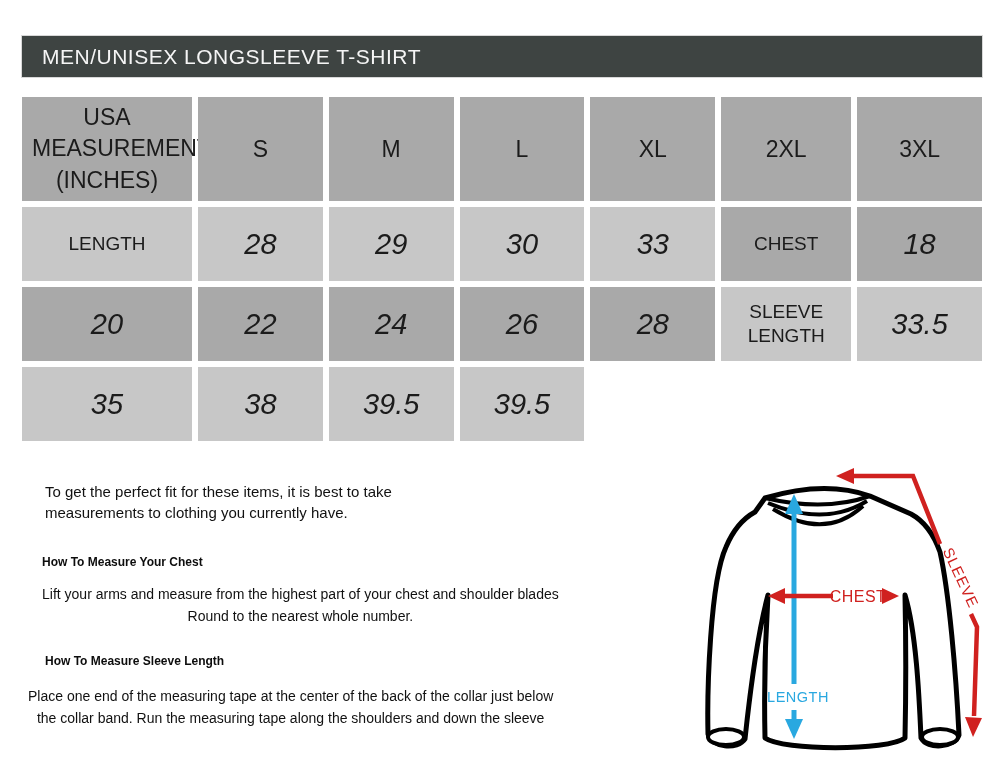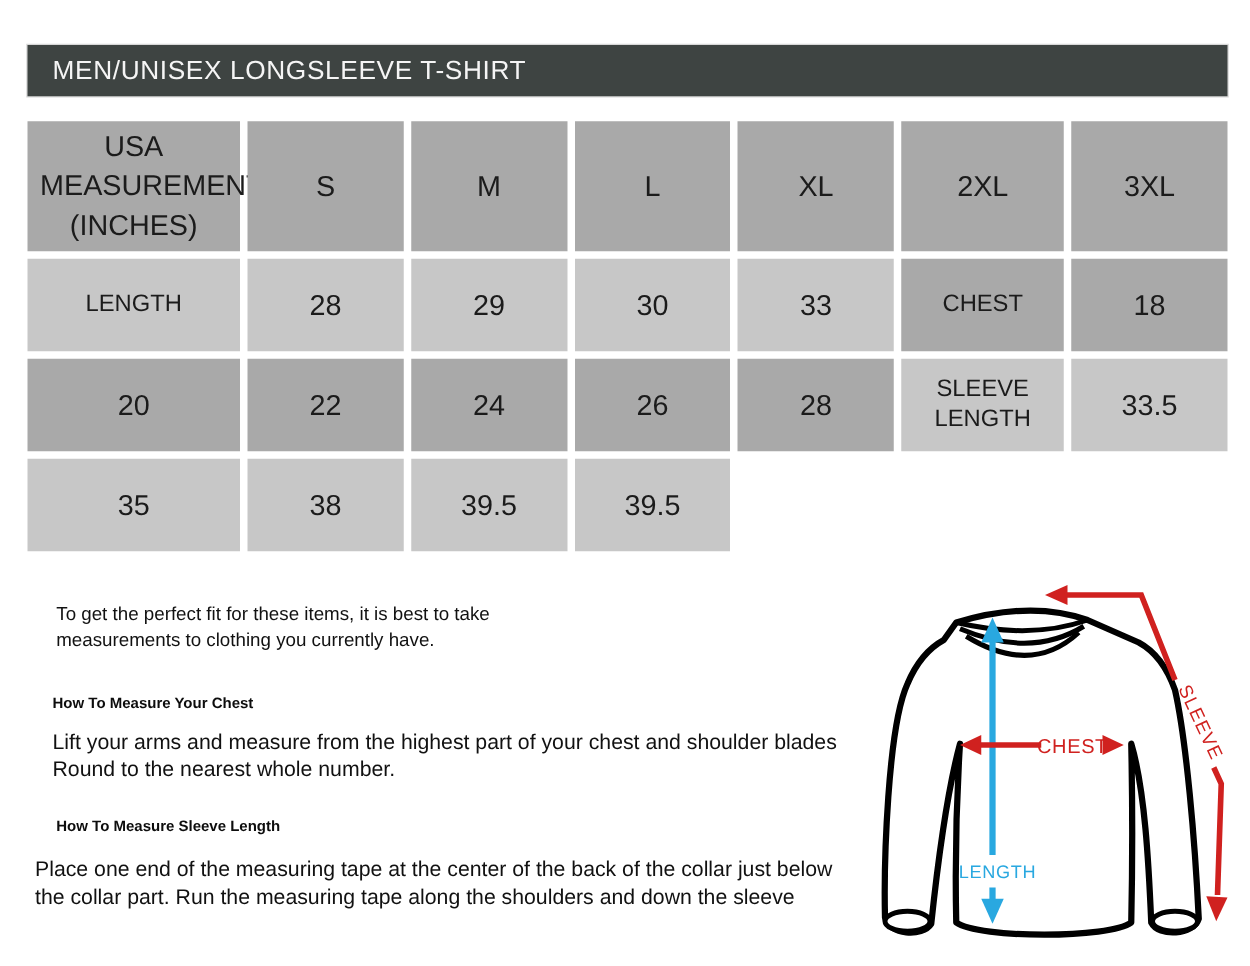--- a/index.html
+++ b/index.html
@@ -50,41 +50,42 @@
   }
   .cell.dark  { background: #a9a9a9; }
   .cell.light { background: #c7c7c7; }
   .corner-label {
     font-size: 23px;
     line-height: 1.35;
     width: 150px;
   }
   .col-header { font-size: 23px; }
   .row-label  { font-size: 19px; line-height: 1.25; width: 130px; }
-  .value-cell { font-size: 23px; }
+  .value-cell { font-size: 29px; font-style: italic; }
   .intro {
     position: absolute;
     left: 45px; top: 481px;
     font-size: 15px;
     line-height: 21px;
     color: #111;
   }
   .section-heading {
     position: absolute;
     font-size: 12px;
     font-weight: bold;
     color: #0d0d0d;
   }
   .heading-chest  { left: 42px; top: 555px; }
   .heading-sleeve { left: 45px; top: 654px; }
   .section-body {
     position: absolute;
-    font-size: 17px;
+    font-size: 14px;
     line-height: 22px;
     color: #111;
+    text-align: center;
   }
   .body-chest  { left: 42px; top: 583px; }
   .body-sleeve { left: 28px; top: 685px; }
 
   
   .diagram {
     position: absolute;
     left: 688px; top: 452px;
     width: 312px; height: 315px;
   }
@@ -148,21 +149,21 @@
 
   <div class="section-heading heading-chest">How To Measure Your Chest</div>
   <div class="section-body body-chest">
     <div>Lift your arms and measure from the highest part of your chest and shoulder blades</div>
     <div>Round to the nearest whole number.</div>
   </div>
 
   <div class="section-heading heading-sleeve">How To Measure Sleeve Length</div>
   <div class="section-body body-sleeve">
     <div>Place one end of the measuring tape at the center of the back of the collar just below</div>
-    <div>the collar part. Run the measuring tape along the shoulders and down the sleeve</div>
+    <div>the collar band. Run the measuring tape along the shoulders and down the sleeve</div>
   </div>
 
   <div class="diagram">
     <svg width="312" height="315" viewBox="0 0 312 315">
 
       <g>
         <path d="M 77,46
                  Q 137,28 182,44
                  L 223,62
                  C 236,69 246,83 252,100

